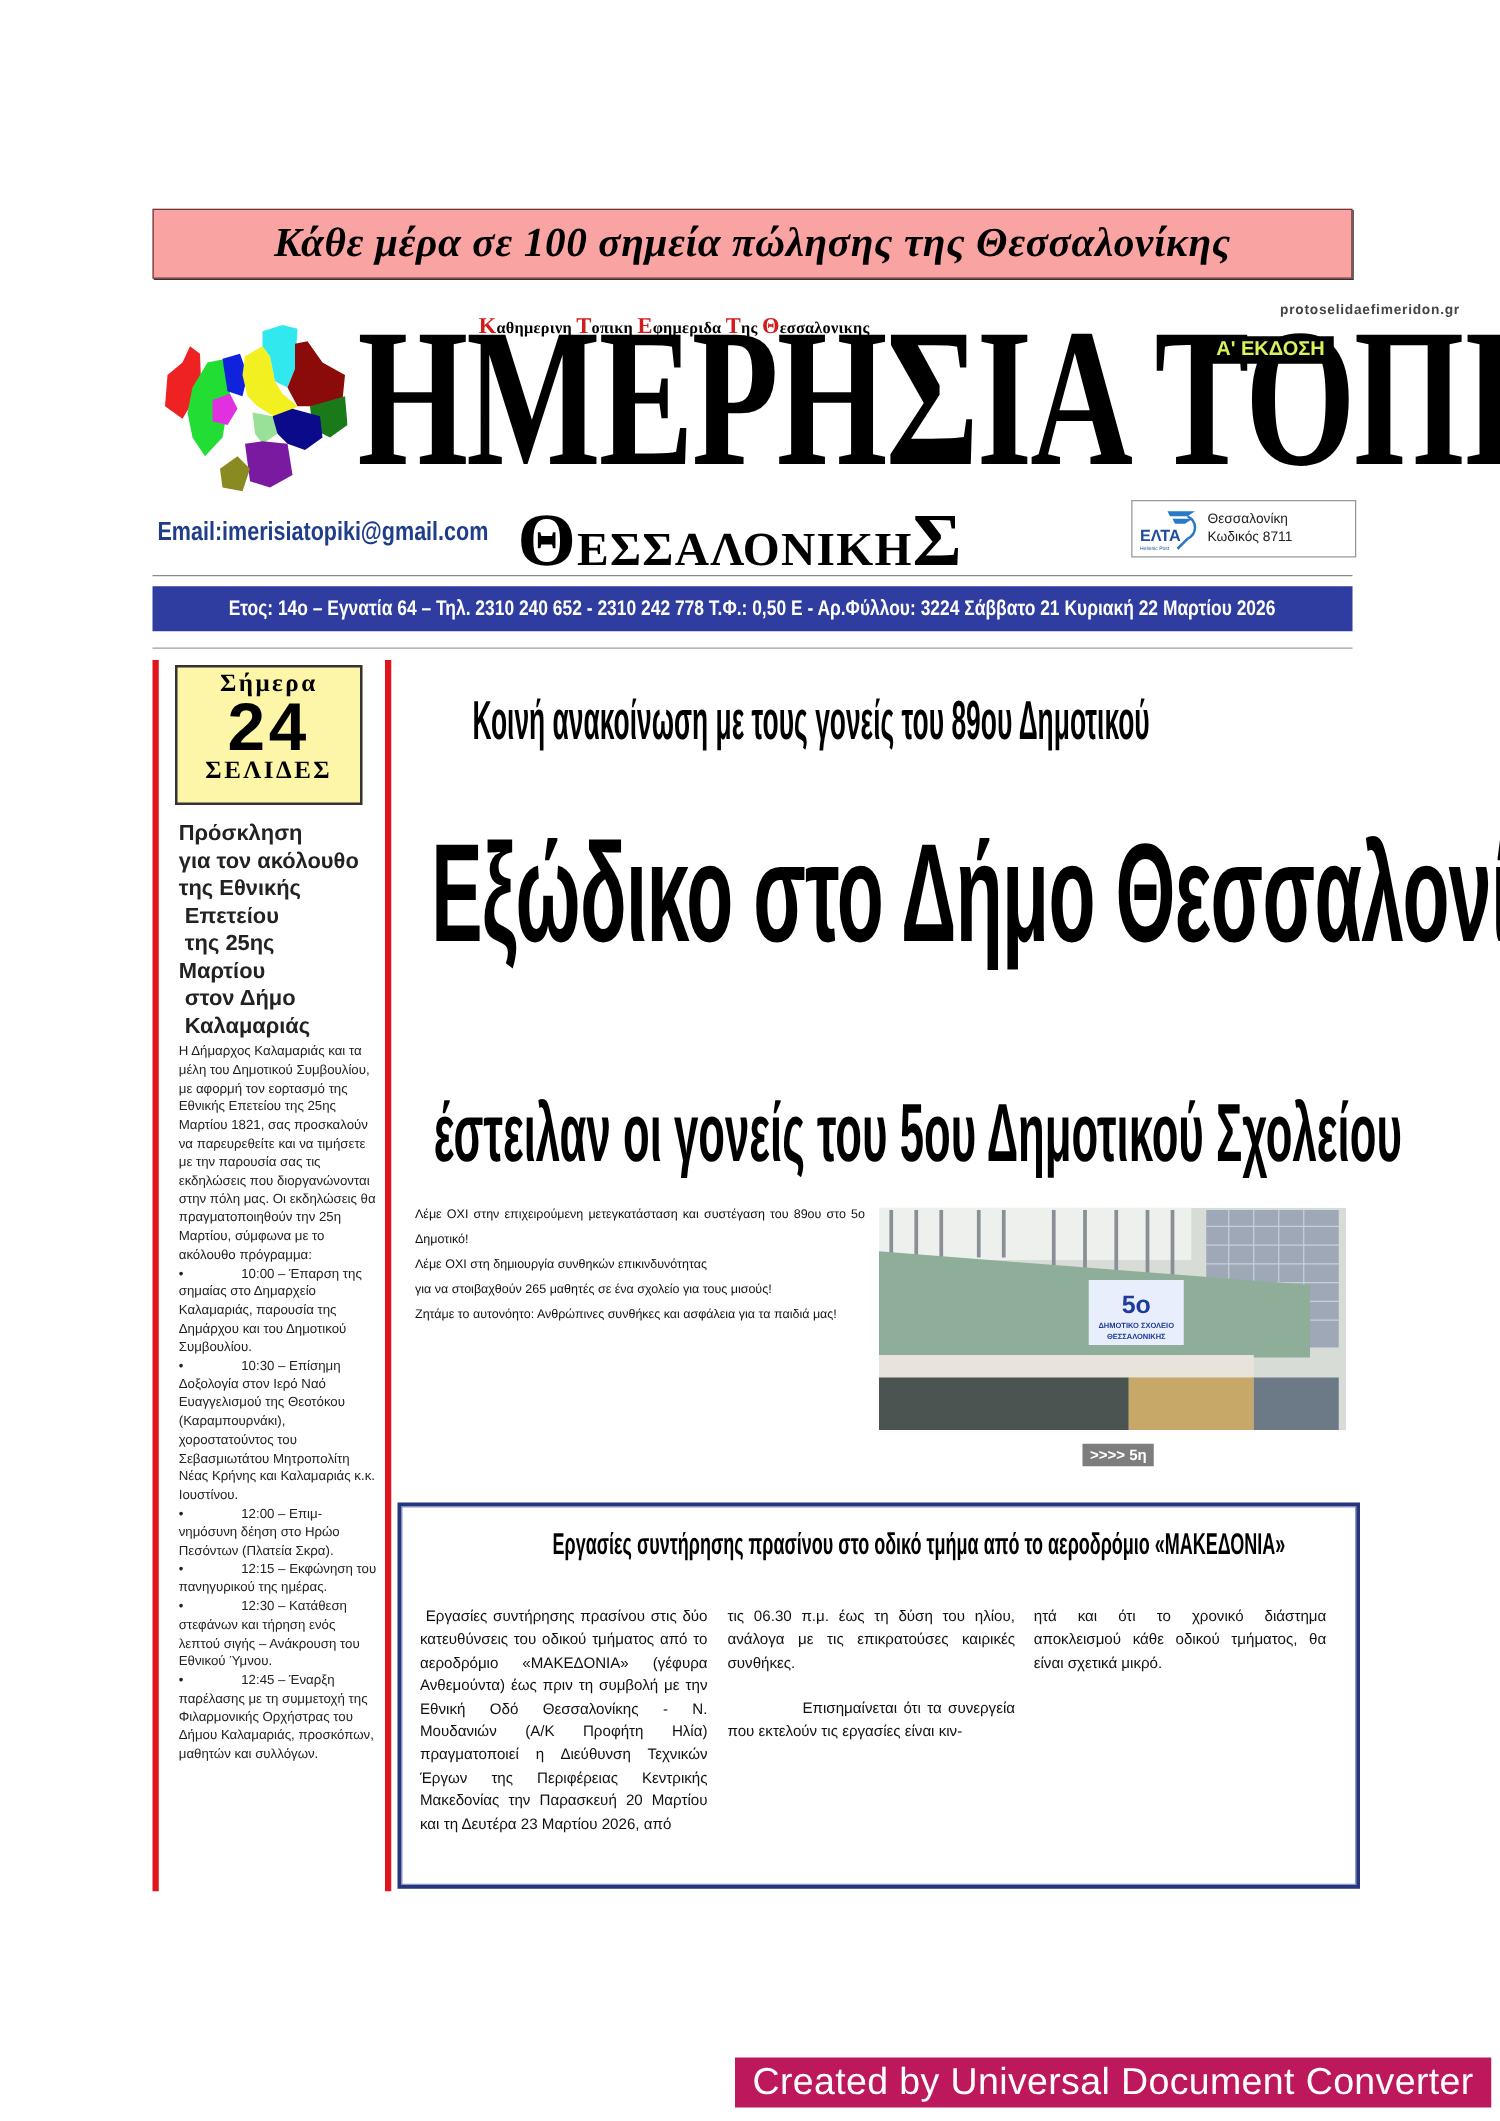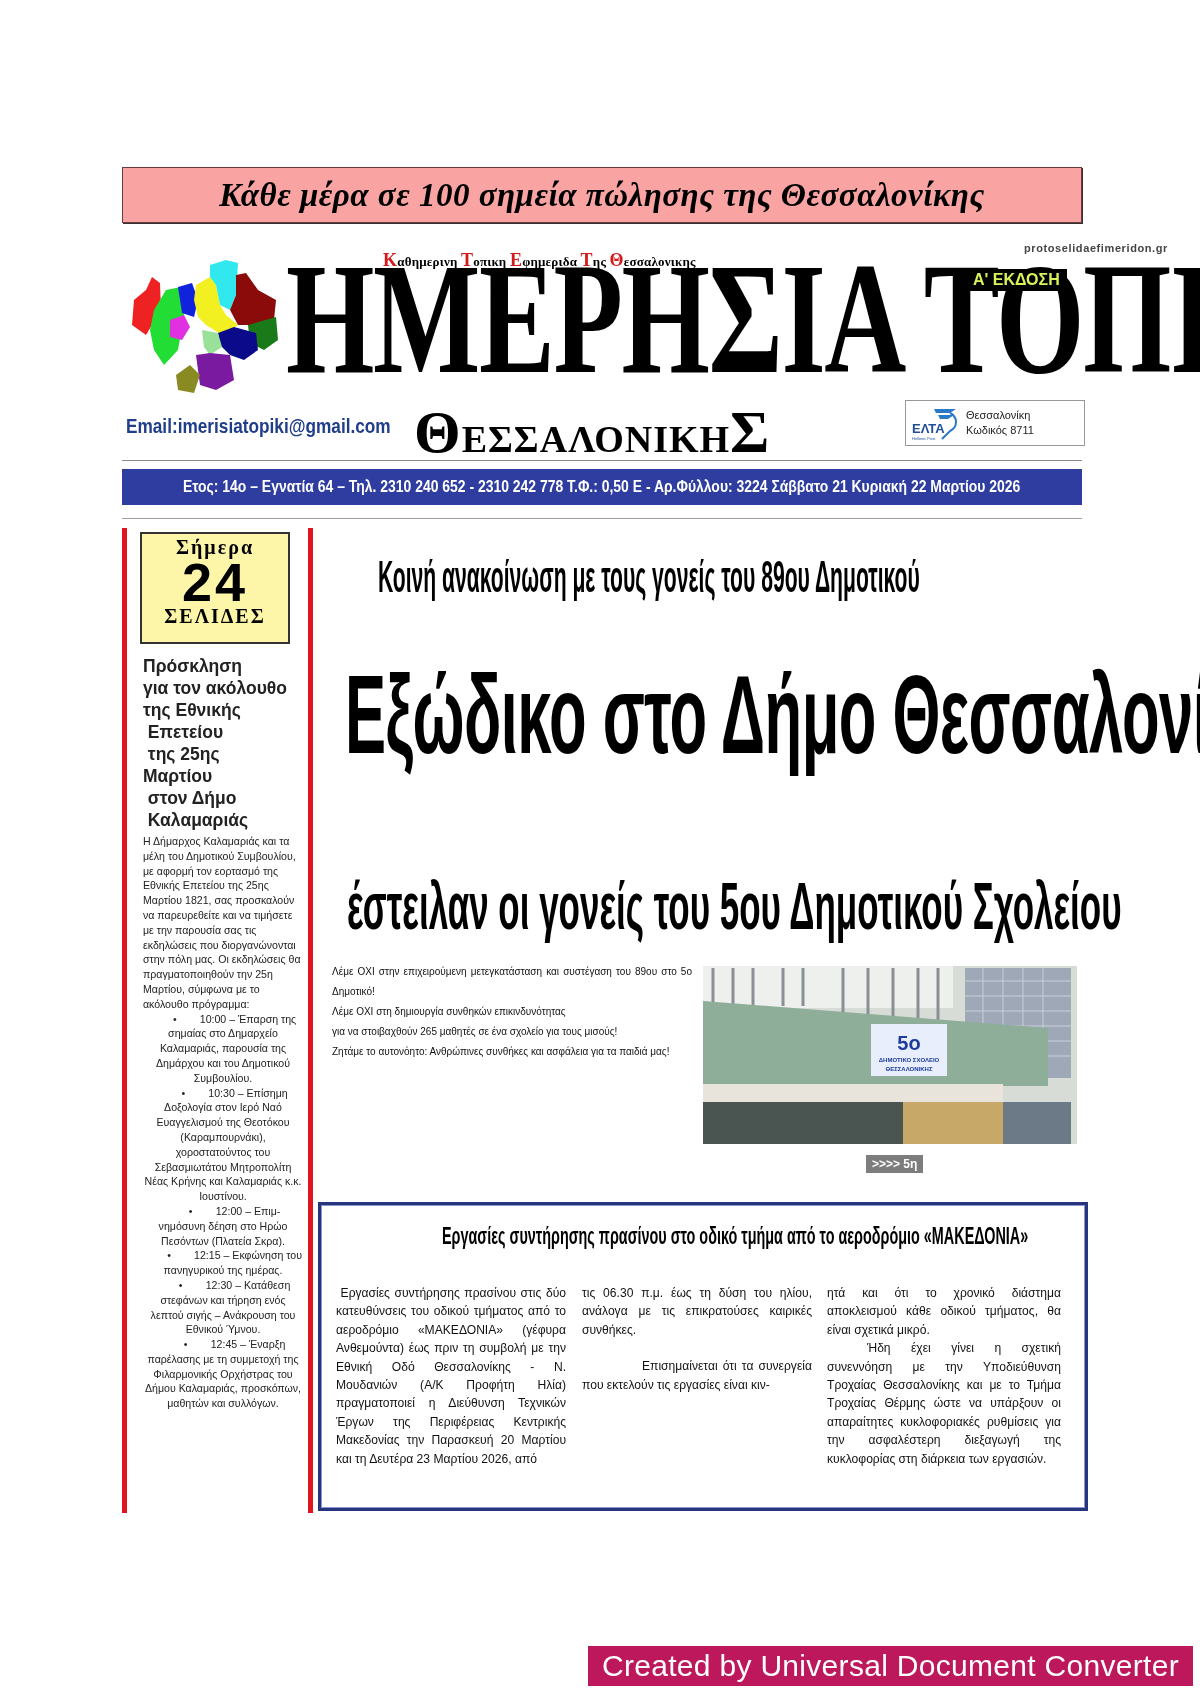--- a/index.html
+++ b/index.html
@@ -33,21 +33,21 @@
   
   #redL { left:122px; top:528px; width:5px; height:985px; background:#e0141c; }
   #redR { left:308px; top:528px; width:5px; height:985px; background:#e0141c; }
   #pages { left:140px; top:532px; width:146px; height:108px; background:#fdf6a8; border:2px solid #333; text-align:center; }
   #pages .s1 { font-family:"Liberation Serif", serif; font-size:20px; font-weight:bold; letter-spacing:2px; margin-top:2px; }
   #pages .num { font-size:54px; font-weight:bold; line-height:46px; letter-spacing:3px; }
   #pages .s2 { font-family:"Liberation Serif", serif; font-size:20px; font-weight:bold; letter-spacing:2px; }
   #leftHead { left:143px; top:655px; width:160px; font-size:17.5px; font-weight:bold; line-height:22px; color:#222; }
   #leftBody { left:143px; top:834px; width:160px; font-size:10.6px; line-height:14.8px; color:#222; }
   #leftBody p { margin:0; }
-  #leftBody .item { text-indent:0;text-align:center; }
+  #leftBody .item { text-indent:0; }
   #leftBody .bullet { display:inline-block; width:50px; }
 
   
   .cond { font-family:"Liberation Sans", sans-serif; font-weight:bold; transform-origin:left top; white-space:nowrap; }
   #kicker { left:378px; top:552px; font-size:44px; transform:scaleX(0.48); }
   #headline { left:345px; top:650px; font-size:112px; transform:scaleX(0.55); letter-spacing:-1px; }
   #subhead { left:347px; top:868px; font-size:66px; transform:scaleX(0.53); }
 
   #lead { left:332px; top:962px; width:360px; font-size:10px; line-height:20px; color:#111; }
   #lead p { margin:0; text-align:justify; }
@@ -215,16 +215,15 @@
 
 <div id="c1" class="abs col">
   <p style="white-space:pre-wrap"> Εργασίες συντήρησης πρασίνου στις δύο κατευθύνσεις του οδικού τμήματος από το αεροδρόμιο «ΜΑΚΕΔΟΝΙΑ» (γέφυρα Ανθεμούντα) έως πριν τη συμβολή με την Εθνική Οδό Θεσσαλονίκης - Ν. Μουδανιών (Α/Κ Προφήτη Ηλία) πραγματοποιεί η Διεύθυνση Τεχνικών Έργων της Περιφέρειας Κεντρικής Μακεδονίας την Παρασκευή 20 Μαρτίου και τη Δευτέρα 23 Μαρτίου 2026, από</p>
 </div>
 <div id="c2" class="abs col">
   <p>τις 06.30 π.μ. έως τη δύση του ηλίου, ανάλογα με τις επικρατούσες καιρικές συνθήκες.</p>
   <p style="text-indent:60px; margin-top:18px">Επισημαίνεται ότι τα συνεργεία που εκτελούν τις εργασίες είναι κιν-</p>
 </div>
 <div id="c3" class="abs col">
   <p>ητά και ότι  το χρονικό διάστημα αποκλεισμού κάθε οδικού τμήματος, θα είναι σχετικά μικρό.</p>
-  <p style="text-indent:40px">Ήδη έχει γίνει η σχετική συνεννόηση με την Υποδιεύθυνση Τροχαίας Θεσσαλονίκης και με το Τμήμα Τροχαίας Θέρμης ώστε να υπάρξουν οι απαραίτητες κυκλοφοριακές ρυθμίσεις για την ασφαλέστερη διεξαγωγή της κυκλοφορίας στη διάρκεια των εργασιών.</p>
 </div>
 
 <div id="watermark" class="abs">Created by Universal Document Converter</div>
 
 </body></html>

